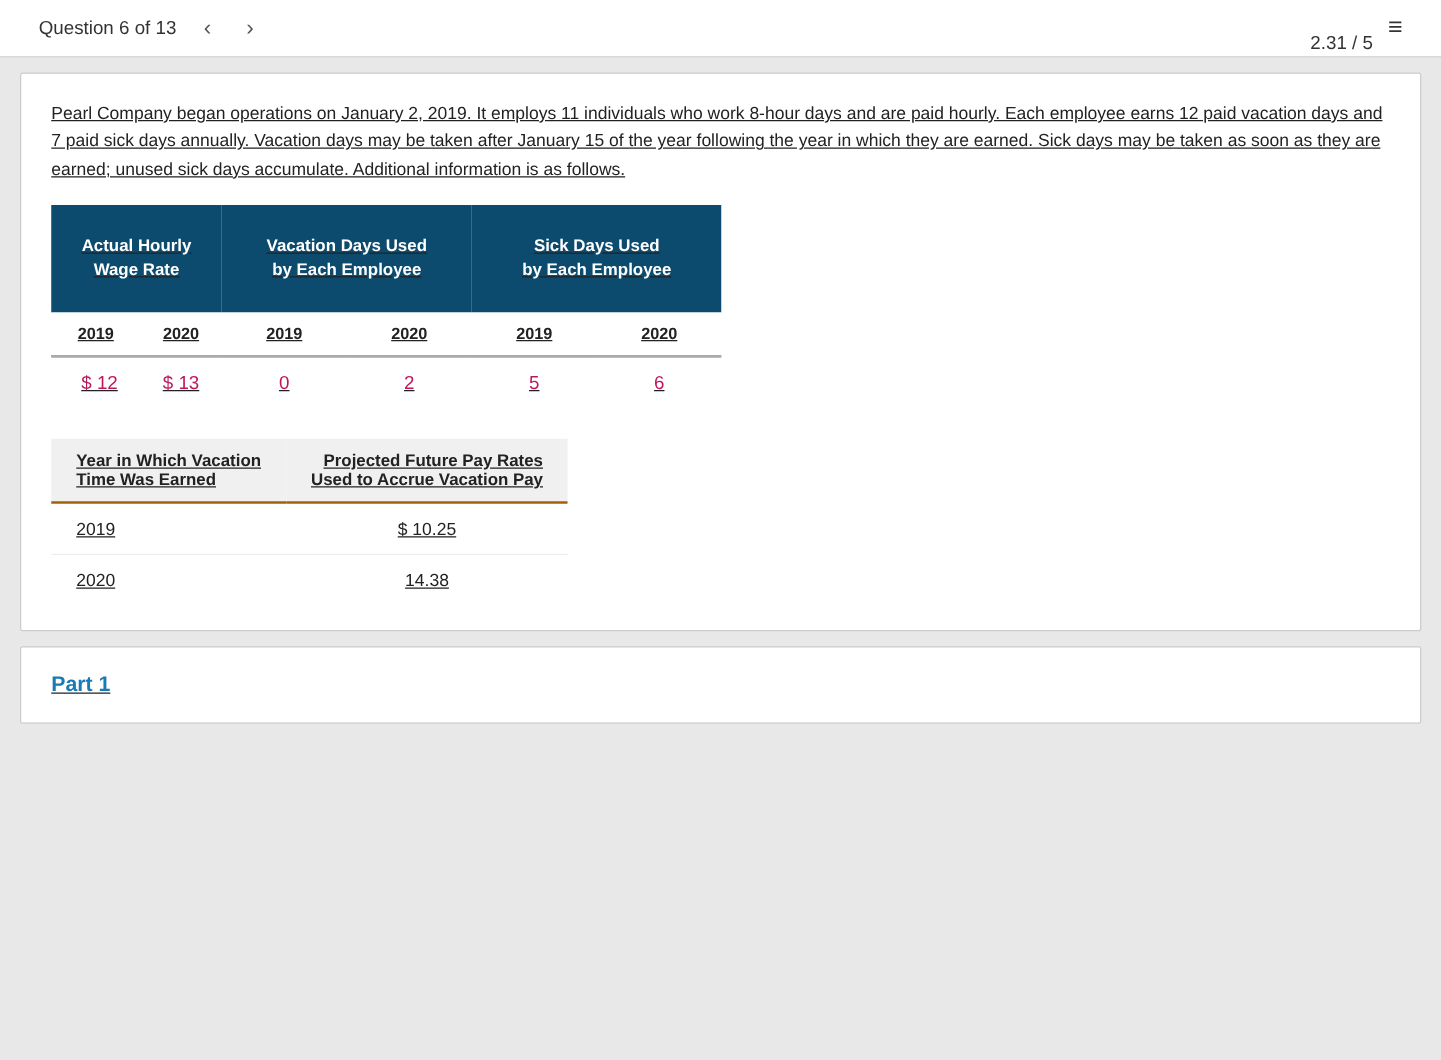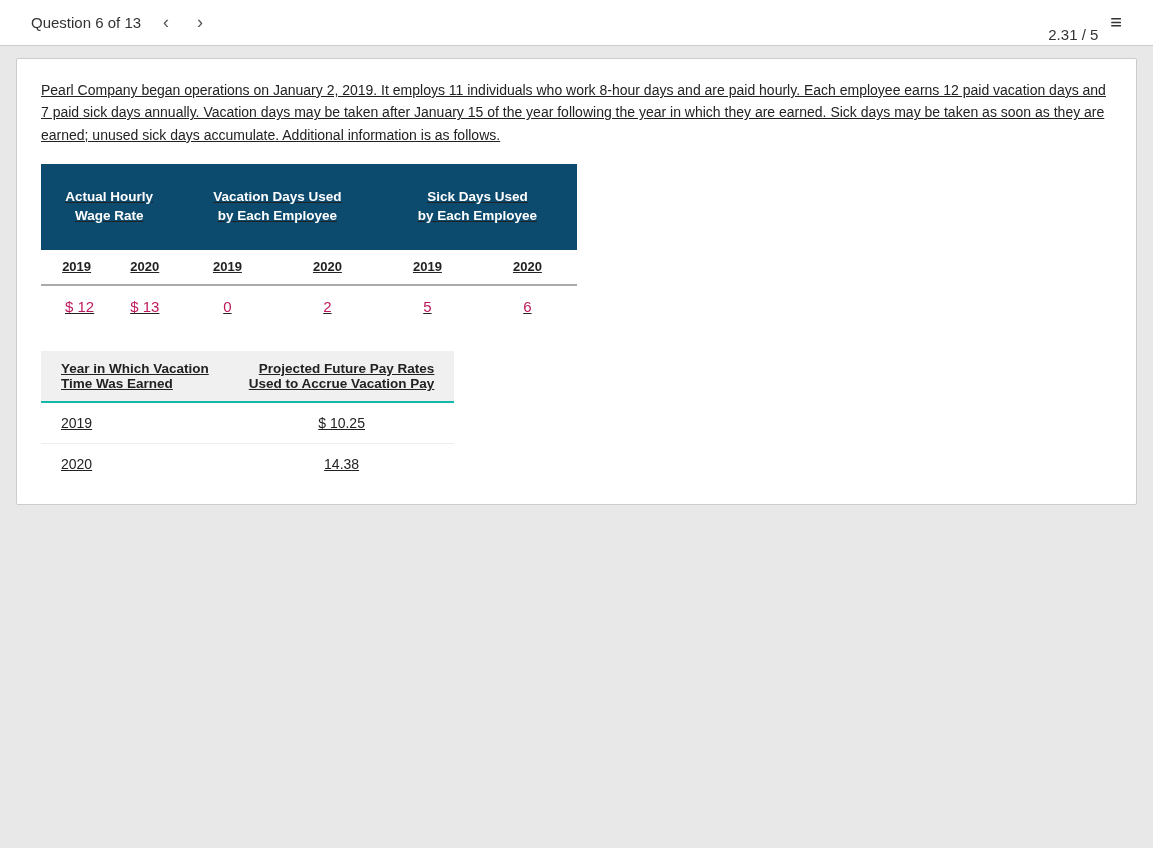--- a/index.html
+++ b/index.html
@@ -137,21 +137,21 @@
       border-collapse: collapse;
       width: auto;
       min-width: 400px;
     }
     .vacation-table thead th {
       background: #f0f0f0;
       font-weight: bold;
       font-size: 13.5px;
       padding: 10px 20px;
       text-align: left;
-      border-bottom: 2px solid #14b8a6;
+      border-bottom: 2px solid #a16207;
     }
     .vacation-table thead th.right-align {
       text-align: right;
     }
     .vacation-table tbody td {
       padding: 12px 20px;
       font-size: 14px;
       color: #222;
     }
     .vacation-table tbody td.right-align {
@@ -230,14 +230,17 @@
           <td class="right-align">$ 10.25</td>
         </tr>
         <tr>
           <td>2020</td>
           <td class="right-align">14.38</td>
         </tr>
       </tbody>
     </table>
   </div>
 
+  <div class="card">
+    <span class="part-label">Part 1</span>
+  </div>
 
 </div>
 
 </body></html>

